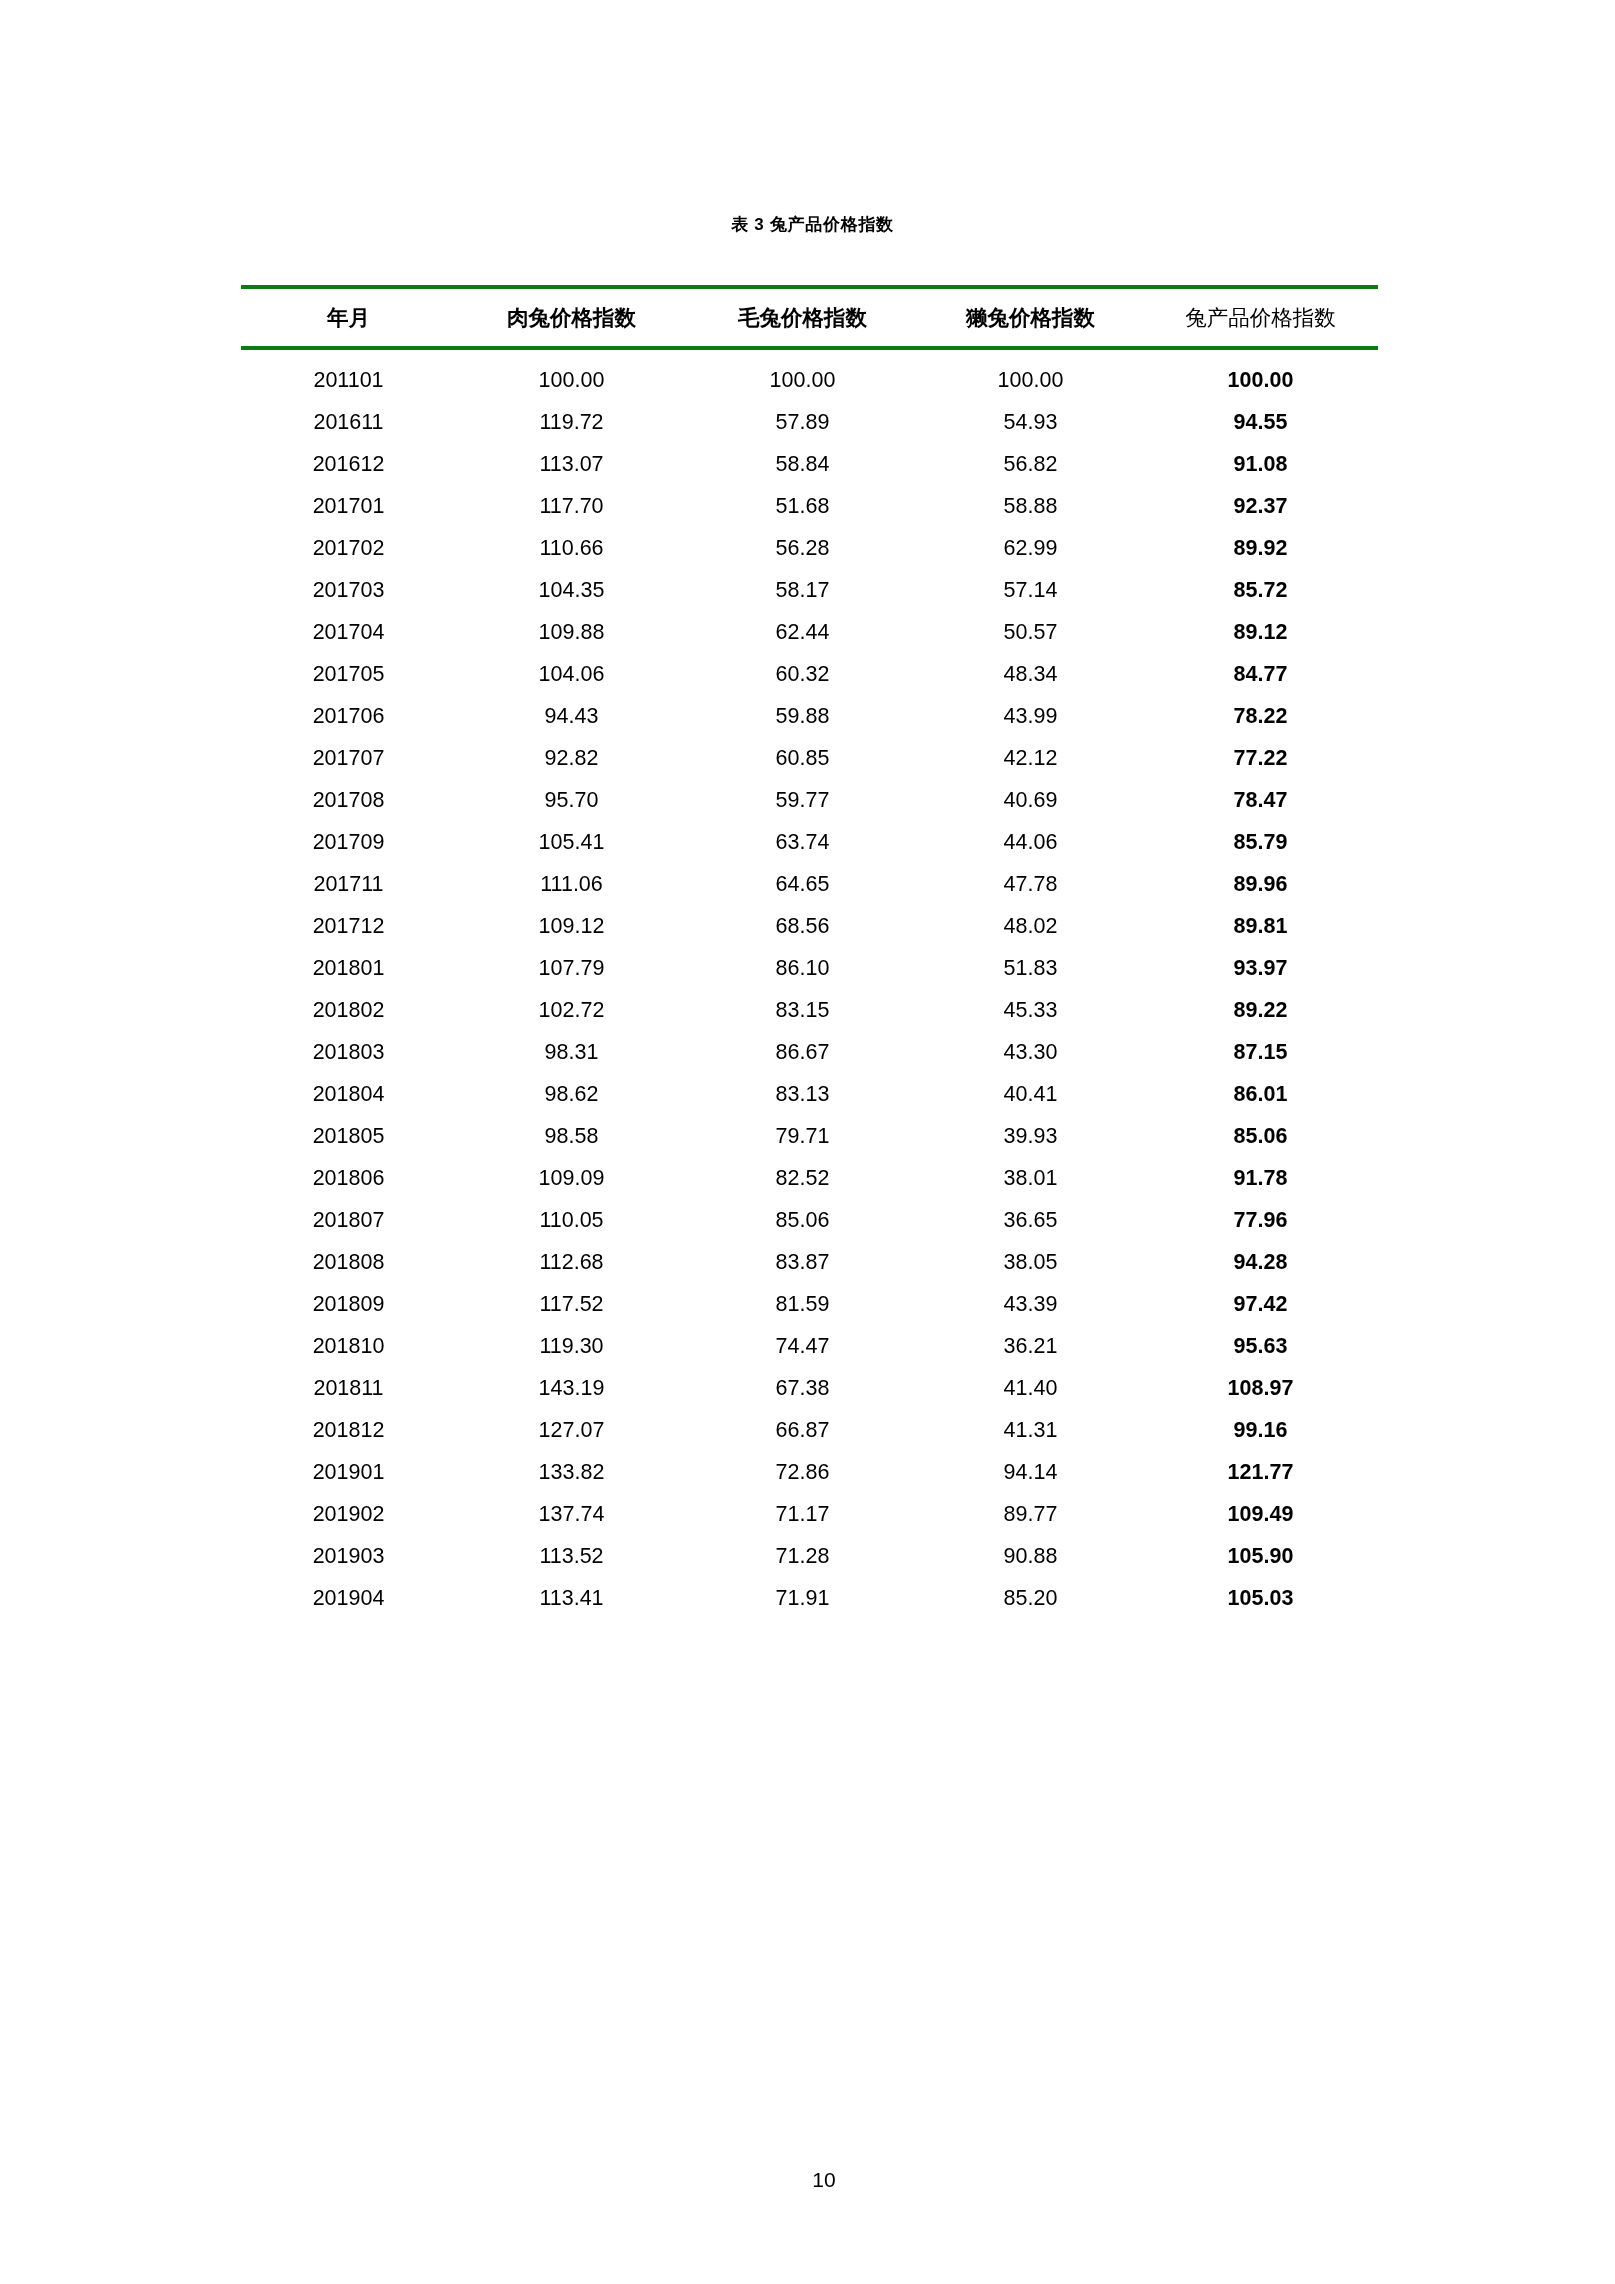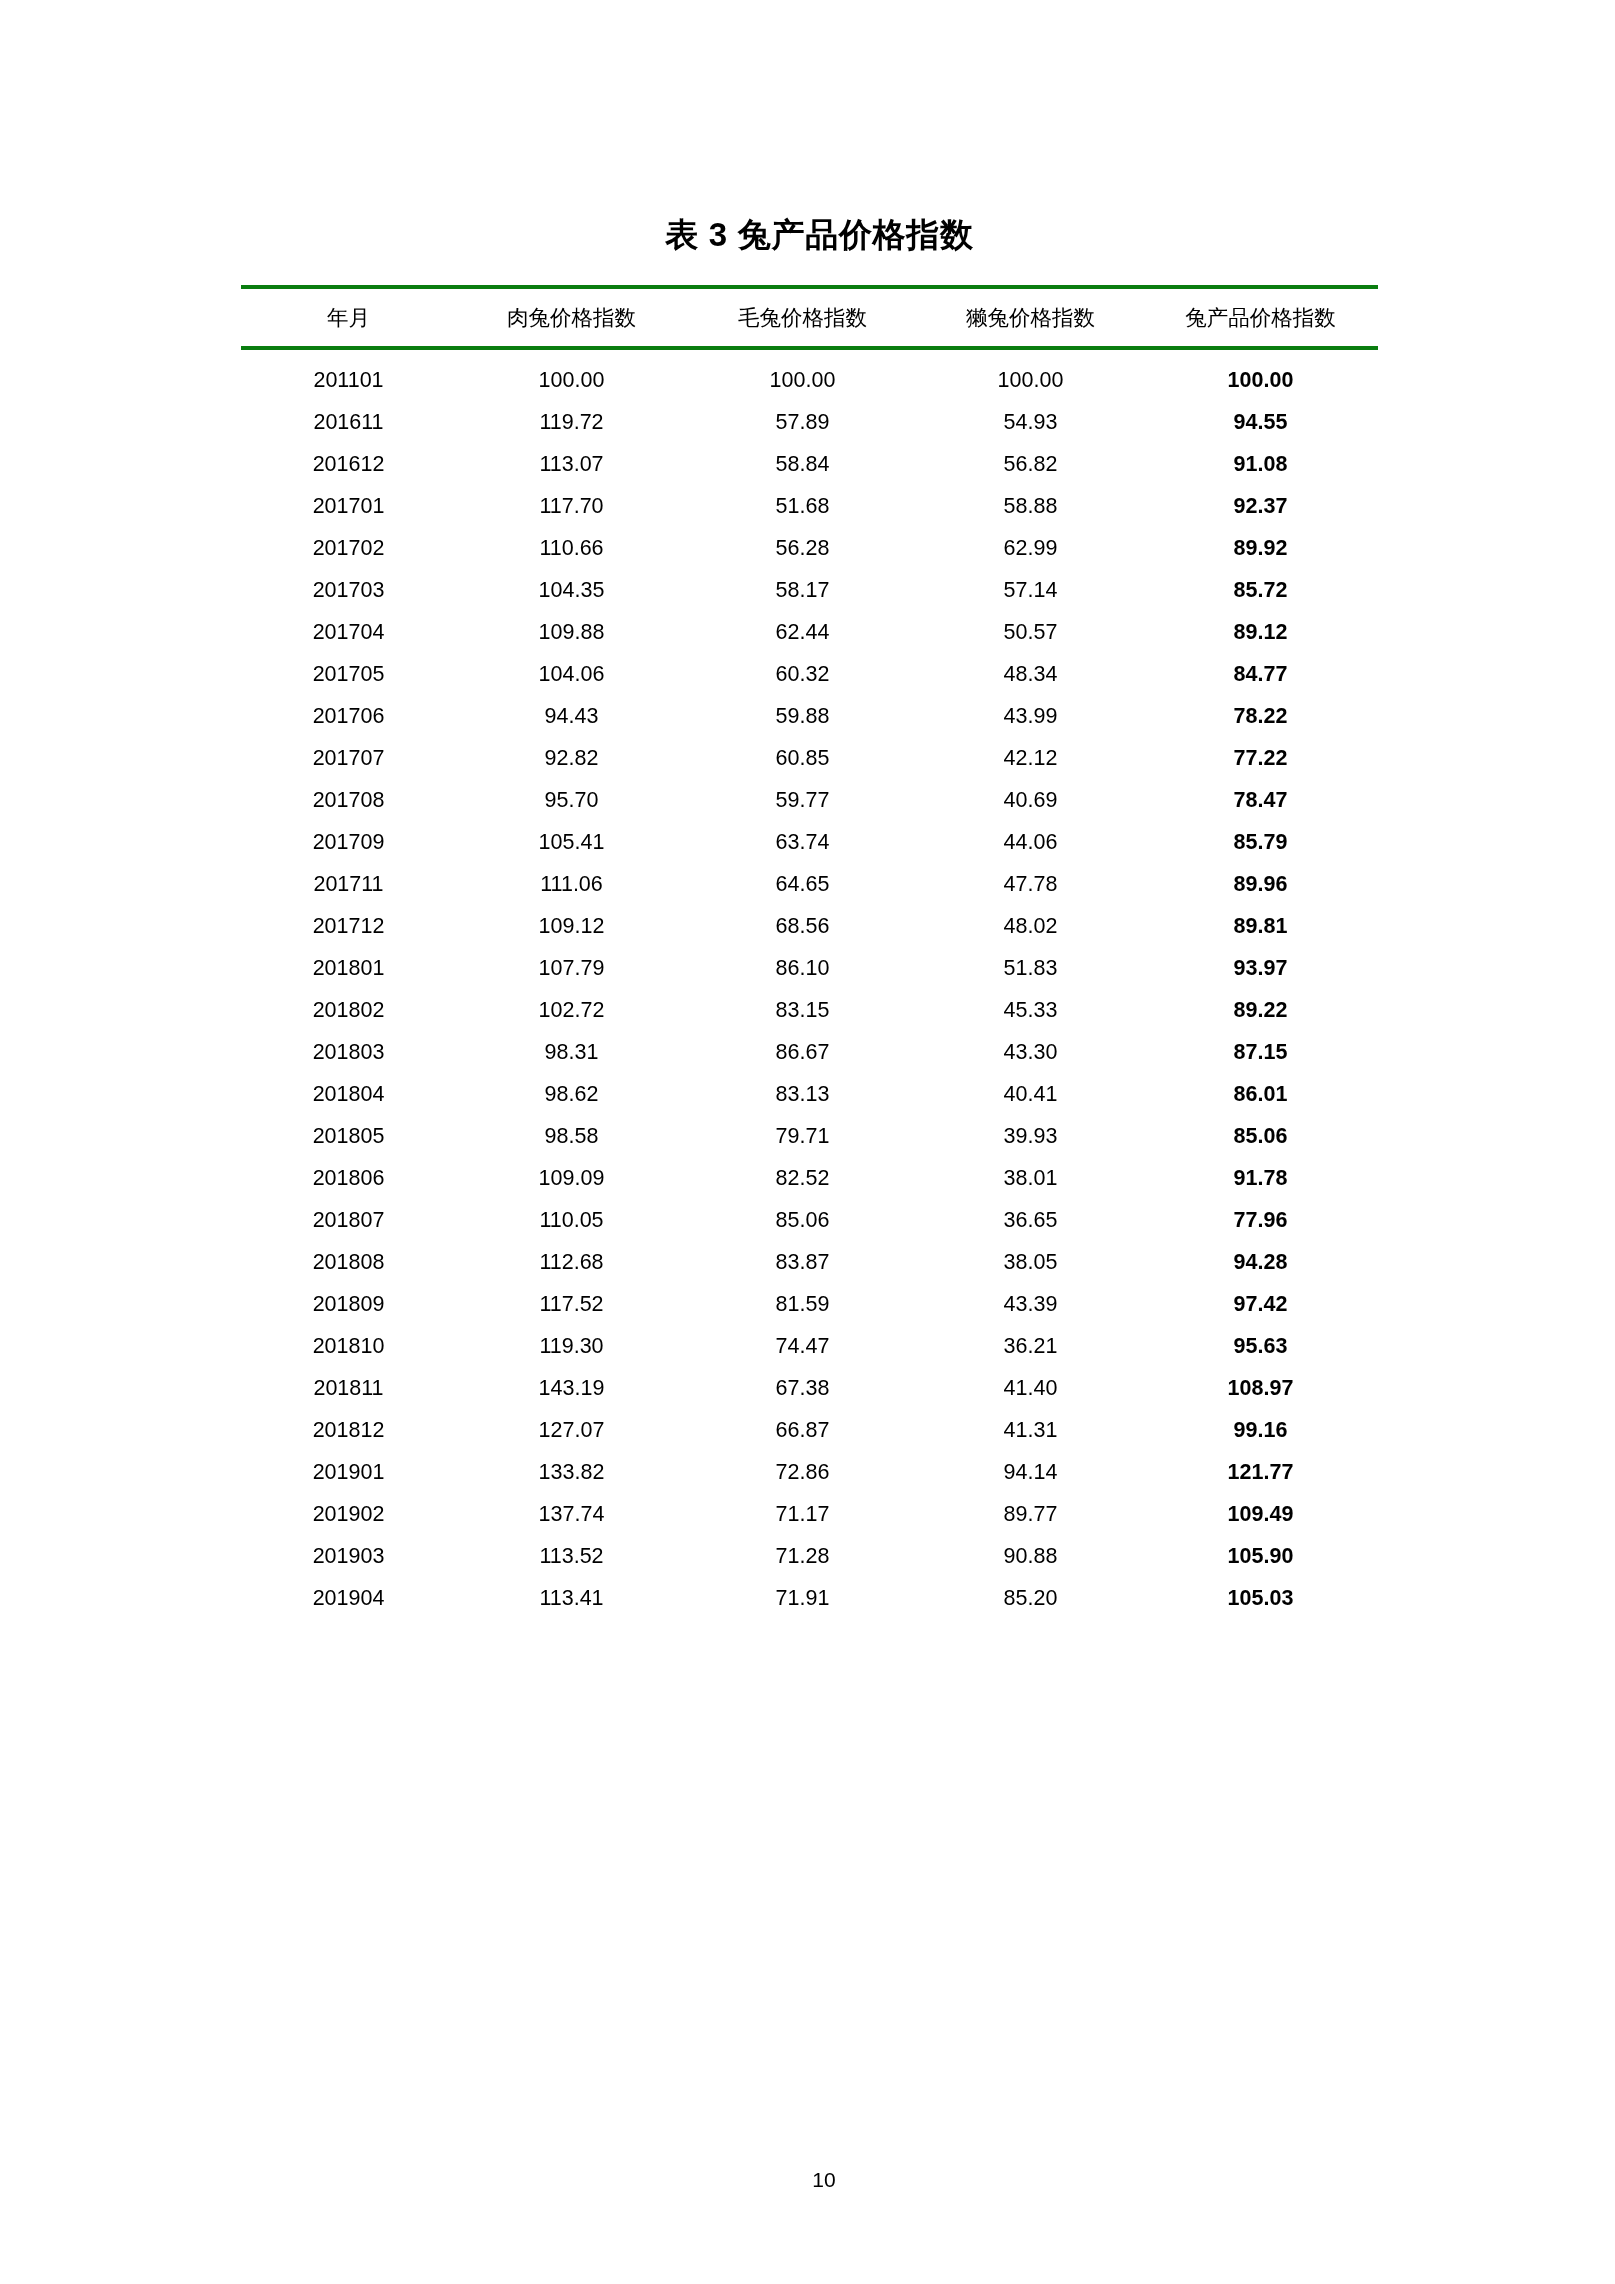--- a/index.html
+++ b/index.html
@@ -19,25 +19,25 @@
   .page {
     position: absolute;
     left: 0; top: 0;
     width: 1616px;
     height: 2284px;
     background: #ffffff;
   }
 
   .table-title {
     position: absolute;
-    left: 251px;
+    left: 244px;
     top: 215px;
     width: 1137px;
     text-align: center;
-    font-size: 33px;
+    font-size: 17px;
     font-weight: bold;
     letter-spacing: 0.7px;
     line-height: 1.2;
   }
 
   .price-table {
     position: absolute;
     left: 241px;
     top: 285px;
     width: 1137px;
@@ -46,21 +46,21 @@
   }
 
   .price-table col.c-ym    { width: 215px; }
   .price-table col.c-meat  { width: 231px; }
   .price-table col.c-wool  { width: 231px; }
   .price-table col.c-rex   { width: 225px; }
   .price-table col.c-total { width: 235px; }
 
   .price-table thead th {
     font-size: 21.5px;
-    font-weight: normal;
+    font-weight: bold;
     padding: 17px 0 15.6px 0;
     text-align: center;
     border-top: 4.6px solid #0a7d10;
     border-bottom: 4.6px solid #0a7d10;
     line-height: 1.15;
     white-space: nowrap;
   }
   .price-table thead th.head-total {
     font-weight: normal;
   }

